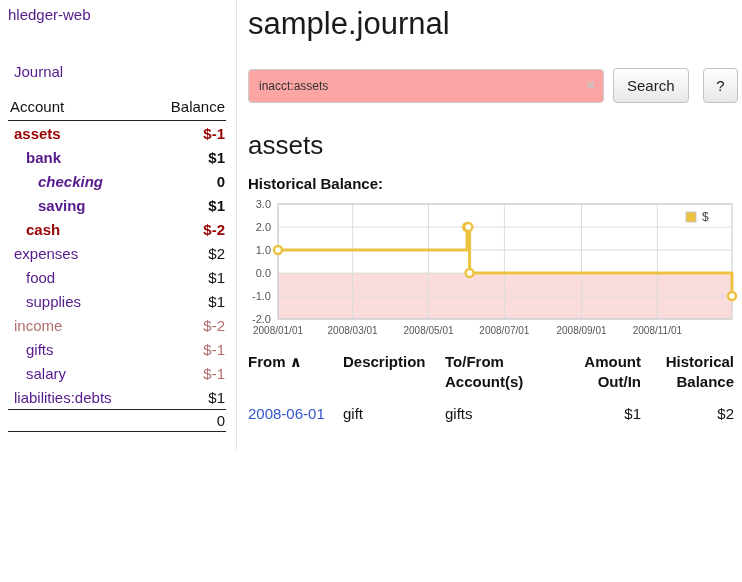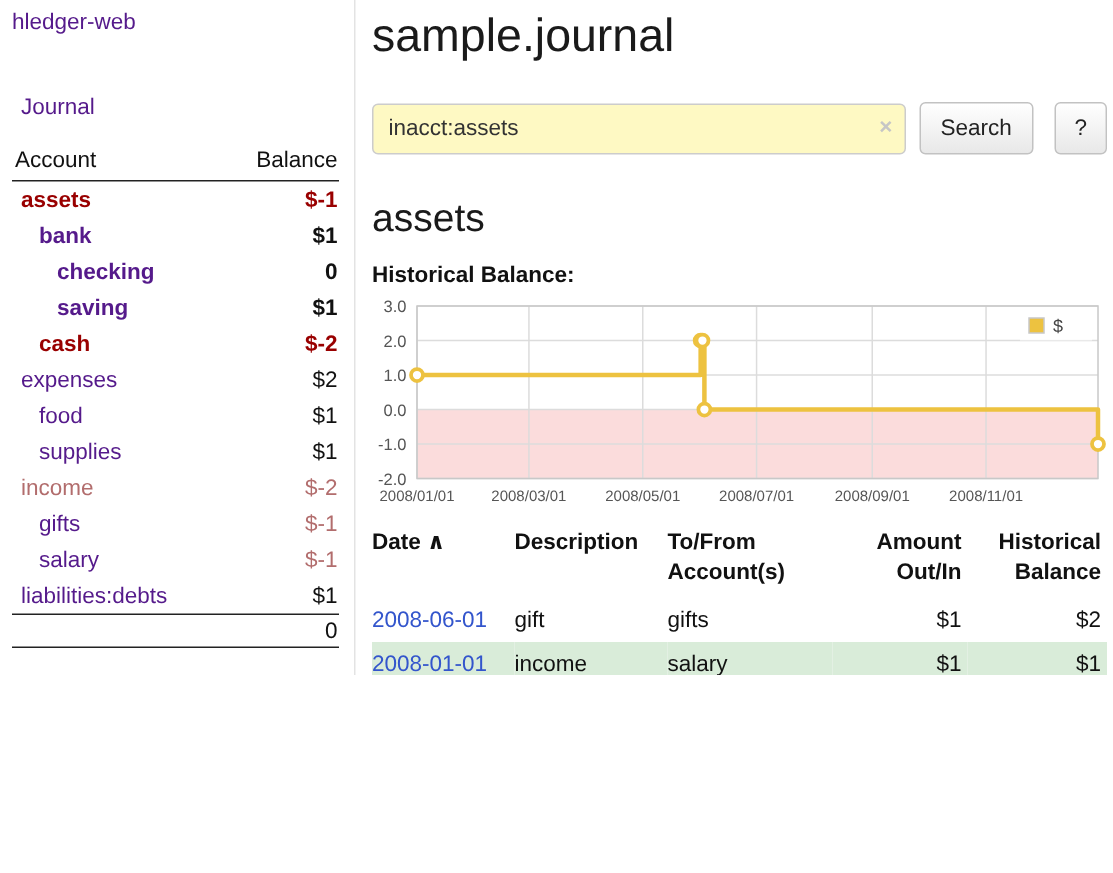--- a/index.html
+++ b/index.html
@@ -29,21 +29,21 @@
   .c-maroon{color:var(--maroon)}
   .c-rose{color:var(--rose)}
   .c-black{color:#111}
   .acct-total{display:flex;justify-content:flex-end;align-items:center;height:23px;border-top:1px solid #222;border-bottom:1px solid #222;padding-right:1px}
 
   
   .main{position:absolute;left:248px;top:0;width:490px}
   h1.page-title{font-size:31px;font-weight:400;margin-top:6px;color:#1a1a1a}
   .search-row{display:flex;align-items:center;margin-top:26px}
   .search-wrap{position:relative;width:356px}
-  .search-input{width:100%;height:34px;border:1px solid #ccc;border-radius:4px;padding:6px 28px 6px 10px;font-size:15px;color:#333;font-family:inherit;background:#fef9c3}
+  .search-input{width:100%;height:34px;border:1px solid #ccc;border-radius:4px;padding:6px 28px 6px 10px;font-size:12px;color:#333;font-family:inherit;background:#fca5a5}
   .clear-icon{position:absolute;right:9px;top:8px;color:#c6c6c6;font-size:15px;font-weight:bold;cursor:pointer;line-height:16px}
   .btn{height:35px;padding:0 13px;font-size:15px;color:#222;background:linear-gradient(#ffffff,#e8e8e8);border:1px solid #c2c2c2;border-radius:4px;cursor:pointer;font-family:inherit}
   .search-btn{margin-left:9px}
   .help-btn{margin-left:auto;width:35px;padding:0}
   h2.account-heading{font-size:26px;font-weight:400;margin-top:27px;color:#1a1a1a}
   .chart-label{font-size:15px;font-weight:bold;margin-top:14px}
   .chart{display:block;margin-top:6px}
   .chart text{font-family:"Liberation Sans","DejaVu Sans",sans-serif}
 
   
@@ -73,21 +73,21 @@
       <div>
           <div class="acct-row">
             <a class="acct-name c-maroon b" href="#" style="padding-left: 6px;">assets</a>
             <span class="acct-bal c-maroon b">$-1</span>
           </div>
           <div class="acct-row">
             <a class="acct-name c-purple b" href="#" style="padding-left: 18px;">bank</a>
             <span class="acct-bal c-black b">$1</span>
           </div>
           <div class="acct-row">
-            <a class="acct-name c-purple b" href="#" style="padding-left: 30px;">checking</a>
+            <a class="acct-name c-purple b" href="#" style="padding-left: 30px; font-style: italic;">checking</a>
             <span class="acct-bal c-black b">0</span>
           </div>
           <div class="acct-row">
             <a class="acct-name c-purple b" href="#" style="padding-left: 30px;">saving</a>
             <span class="acct-bal c-black b">$1</span>
           </div>
           <div class="acct-row">
             <a class="acct-name c-maroon b" href="#" style="padding-left: 18px;">cash</a>
             <span class="acct-bal c-maroon b">$-2</span>
           </div>
@@ -184,41 +184,34 @@
       <colgroup>
         <col style="width:95px">
           <col style="width:102px">
           <col style="width:110px">
           <col style="width:90px">
           <col style="width:93px">
       </colgroup>
       <thead>
         <tr>
           <th>
-            <span>Date</span>
+            <span>From</span>
             <span class="caret">∧</span>
           </th>
           <th>Description</th>
           <th>To/From Account(s)</th>
           <th class="num">Amount Out/In</th>
           <th class="num">Historical Balance</th>
         </tr>
       </thead>
       <tbody>
           <tr>
             <td><a class="date-link" href="#">2008-06-01</a></td>
             <td>gift</td>
             <td>gifts</td>
             <td class="num">$1</td>
             <td class="num">$2</td>
           </tr>
-          <tr class="shaded">
-            <td><a class="date-link" href="#">2008-01-01</a></td>
-            <td>income</td>
-            <td>salary</td>
-            <td class="num">$1</td>
-            <td class="num">$1</td>
-          </tr>
         </tbody>
     </table>
   </div>
 
 </div>
 
 </body></html>

